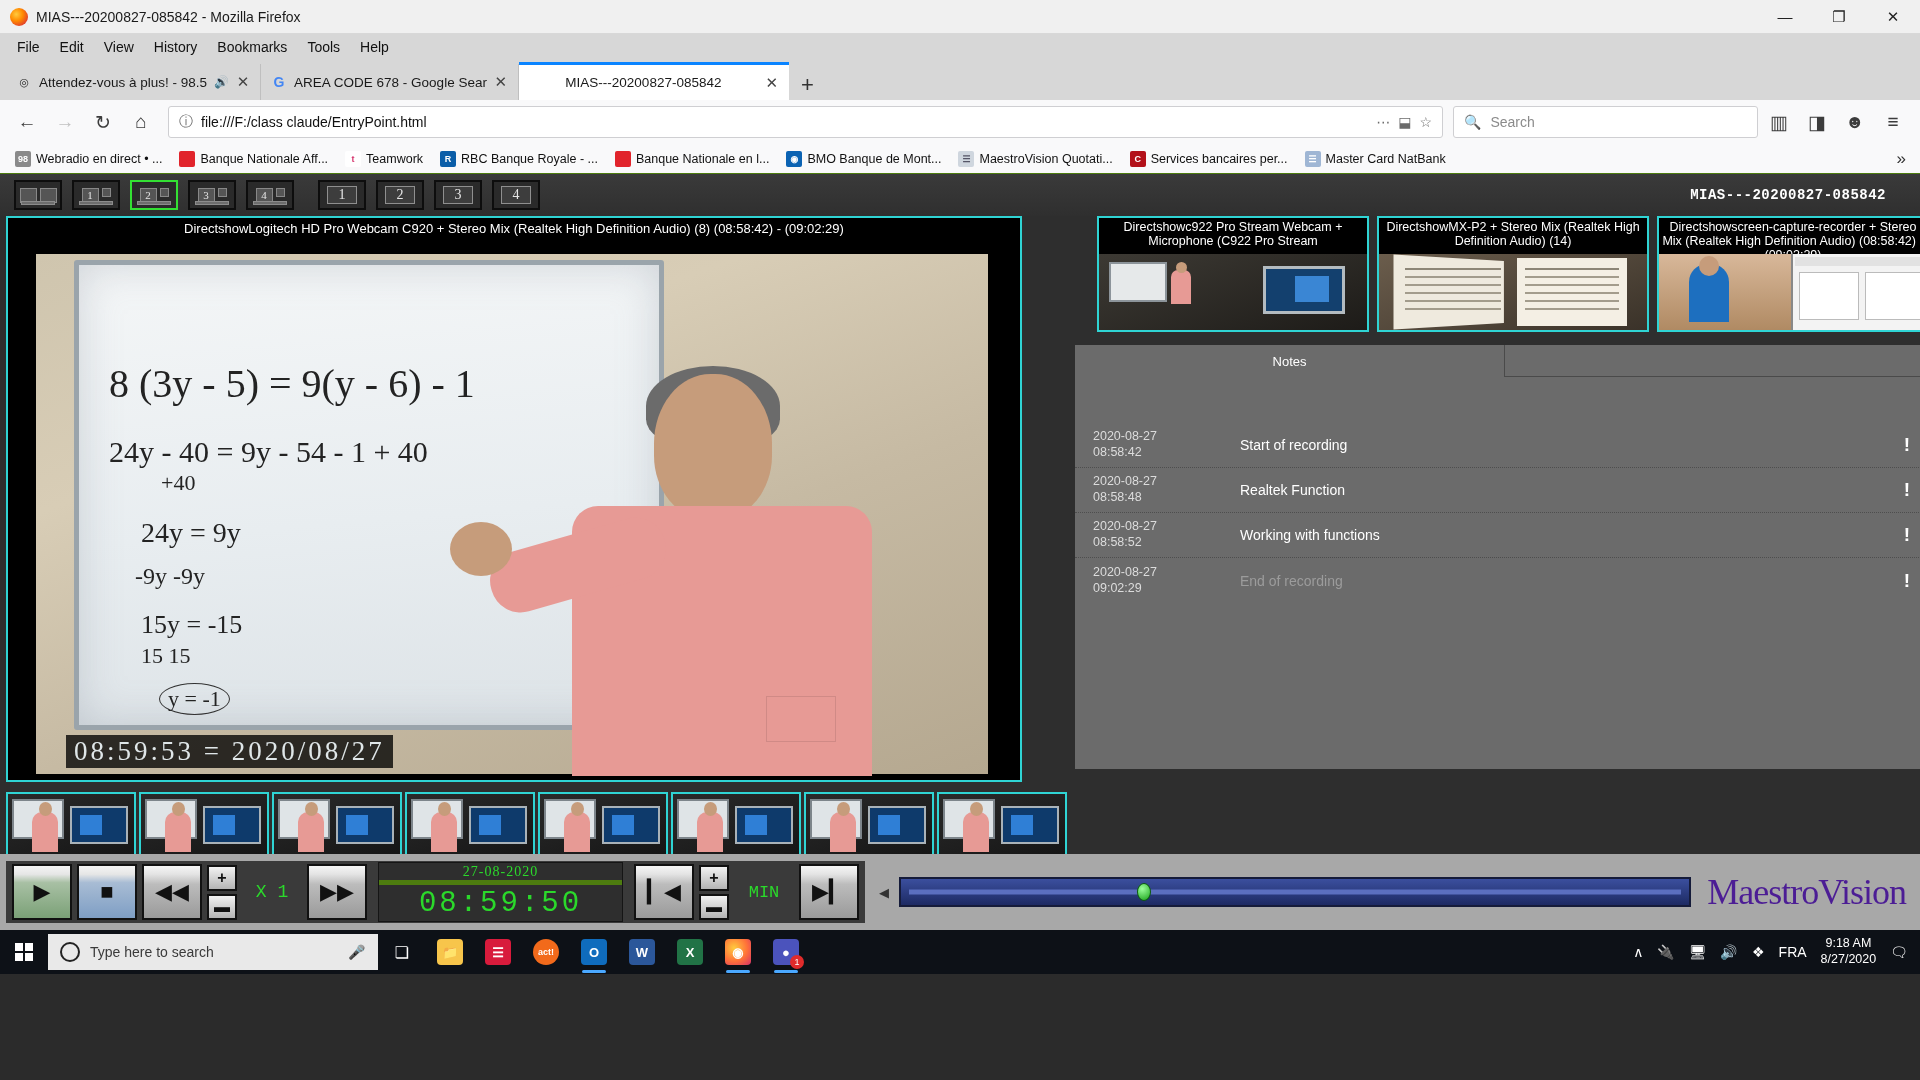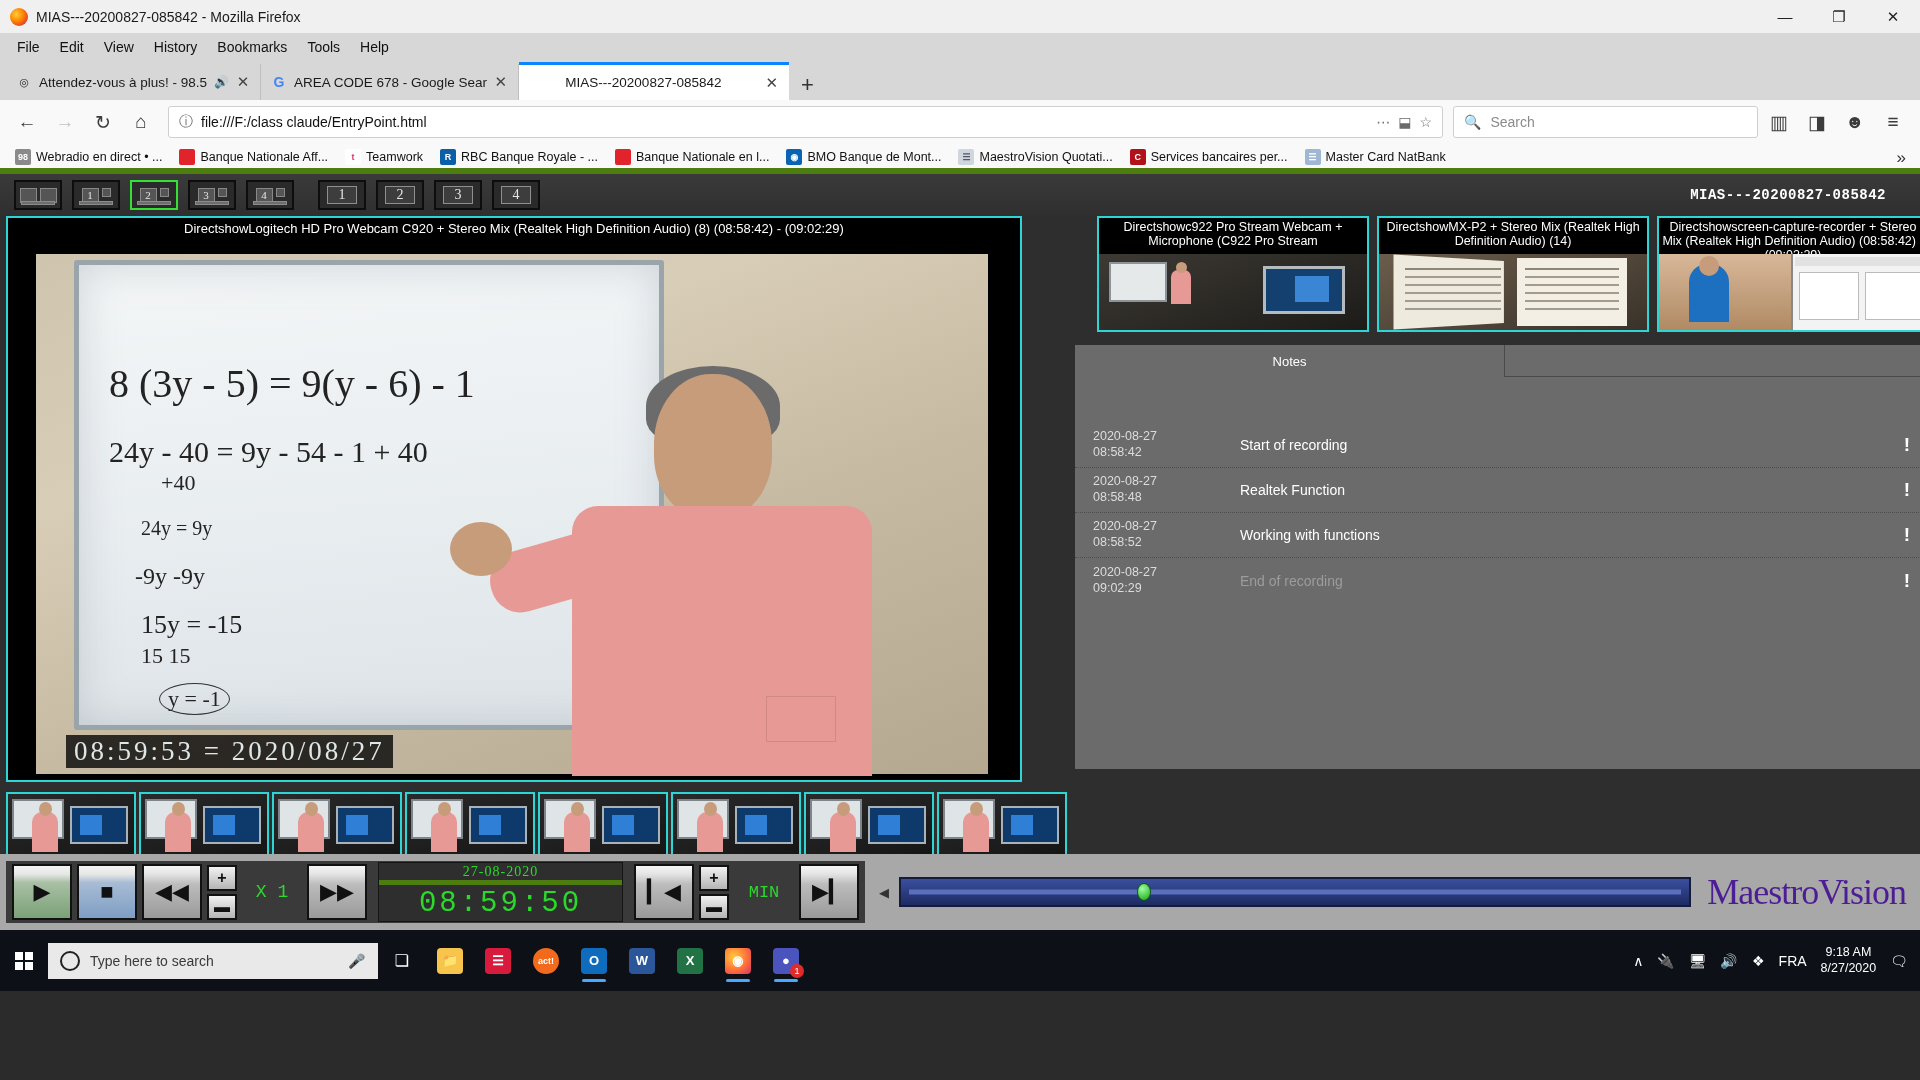--- a/index.html
+++ b/index.html
@@ -33,22 +33,22 @@
   .nav-ico{width:34px;height:34px;display:flex;align-items:center;justify-content:center;font-size:19px;color:#3c3c3c;border-radius:3px;}
   .nav-ico.dis{color:#c0c0c0;}
   .urlbar{flex:1;height:32px;background:#fff;border:1px solid #cfcfd2;border-radius:3px;
     display:flex;align-items:center;gap:8px;padding:0 10px;margin:0 6px;}
   .url-txt{font-size:14px;color:#111;flex:1;white-space:nowrap;overflow:hidden;}
   .url-ico{font-size:14px;color:#6b6b6b;}
   .searchbar{width:305px;height:32px;background:#fff;border:1px solid #cfcfd2;border-radius:3px;
     display:flex;align-items:center;gap:9px;padding:0 10px;}
   .search-ph{font-size:14px;color:#8b8b8b;}
 
-  .ff-bookmarks{height:30px;background:#f9f9fa;display:flex;align-items:flex-end;padding:0 8px;gap:3px;
-    border-bottom:6px solid #4d7c0f;overflow:hidden;}
+  .ff-bookmarks{height:30px;background:#f9f9fa;display:flex;align-items:center;padding:0 8px;gap:3px;
+    border-bottom:1px solid #4d7c0f;overflow:hidden;}
   .bm{display:flex;align-items:center;gap:5px;padding:3px 7px;font-size:12.5px;color:#111;white-space:nowrap;}
   .bm-ico{width:16px;height:16px;flex:0 0 16px;display:flex;align-items:center;justify-content:center;
     font-size:9px;border-radius:2px;color:#fff;font-weight:bold;}
   .bm-more{margin-left:auto;font-size:17px;color:#333;padding:0 6px;}
 
   
   .app{width:1920px;height:756px;background:#2e2e2e;position:relative;}
 
   .layoutbar{height:42px;background:linear-gradient(#3a3a3a,#2f2f2f);display:flex;align-items:center;gap:10px;padding:0 14px;}
   .lbtn{width:48px;height:30px;background:#2a2a2a;border:2px solid #0d0d0d;display:flex;align-items:center;
@@ -141,21 +141,21 @@
   .tright{flex:1;display:flex;align-items:center;padding:0 14px;gap:10px;}
   .collapse{font-size:13px;color:#333;}
   .seek{flex:1;height:30px;background:linear-gradient(#3b4f9e,#1d2a63);border:2px solid #151b3a;
     display:flex;align-items:center;position:relative;}
   .seek-line{position:absolute;left:8px;right:8px;height:5px;background:#5b6fbf;top:50%;transform:translateY(-50%);}
   .seek-knob{position:absolute;width:14px;height:18px;border-radius:50%;
     background:radial-gradient(circle at 35% 30%,#9cff9c,#19a319);border:1px solid #0b5c0b;}
   .brand{font-family:"Liberation Serif",serif;font-size:36px;color:#4c1d95;letter-spacing:-1px;padding-left:6px;}
 
   
-  .taskbar{height:61px;background:#0d1117;display:flex;align-items:center;}
+  .taskbar{height:44px;background:#0d1117;display:flex;align-items:center;}
   .start{width:48px;height:46px;display:flex;align-items:center;justify-content:center;}
   .startglyph{width:18px;height:18px;display:grid;grid-template-columns:1fr 1fr;grid-template-rows:1fr 1fr;gap:2px;}
   .startglyph div{background:#fff;}
   .tb-search{width:330px;height:36px;background:#e9e9e9;display:flex;align-items:center;gap:10px;padding:0 12px;}
   .tb-search-ph{font-size:14px;color:#3a3a3a;flex:1;}
   .tb-ico{width:48px;height:46px;display:flex;align-items:center;justify-content:center;position:relative;}
   .tb-box{width:26px;height:26px;border-radius:4px;display:flex;align-items:center;justify-content:center;
     font-size:13px;color:#fff;font-weight:bold;}
   .tb-open:after{content:"";position:absolute;bottom:2px;left:12px;width:24px;height:3px;background:#4aa8ff;border-radius:2px;}
   .tray{margin-left:auto;display:flex;align-items:center;gap:14px;padding-right:12px;color:#fff;font-size:13px;}
@@ -343,21 +343,21 @@
 
     <div>
       <div class="main-video">
         <div class="mv-head">DirectshowLogitech HD Pro Webcam C920 + Stereo Mix (Realtek High Definition Audio) (8) (08:58:42) - (09:02:29)</div>
         <div class="mv-body">
           <div class="mv-scene">
             <div class="wb">
               <span class="wb-eq" style="left:30px;top:95px;font-size:40px;">8 (3y - 5) = 9(y - 6) - 1</span>
               <span class="wb-eq" style="left:30px;top:170px;font-size:30px;">24y - 40 = 9y - 54 - 1 + 40</span>
               <span class="wb-eq" style="left:82px;top:205px;font-size:22px;">+40</span>
-              <span class="wb-eq" style="left:62px;top:252px;font-size:20px;">24y = 9y</span>
+              <span class="wb-eq" style="left:62px;top:252px;font-size:28px;">24y = 9y</span>
               <span class="wb-eq" style="left:56px;top:298px;font-size:24px;">-9y  -9y</span>
               <span class="wb-eq" style="left:62px;top:345px;font-size:26px;">15y = -15</span>
               <span class="wb-eq" style="left:62px;top:378px;font-size:22px;">15      15</span>
               <span class="wb-eq" style="left:80px;top:418px;font-size:22px;border:1px solid #333;border-radius:50%;padding:2px 8px;">y = -1</span>
             </div>
             <div class="person">
               <div class="p-hair"></div>
               <div class="p-head"></div>
               <div class="p-body">
                   <div class="p-pocket"></div>

